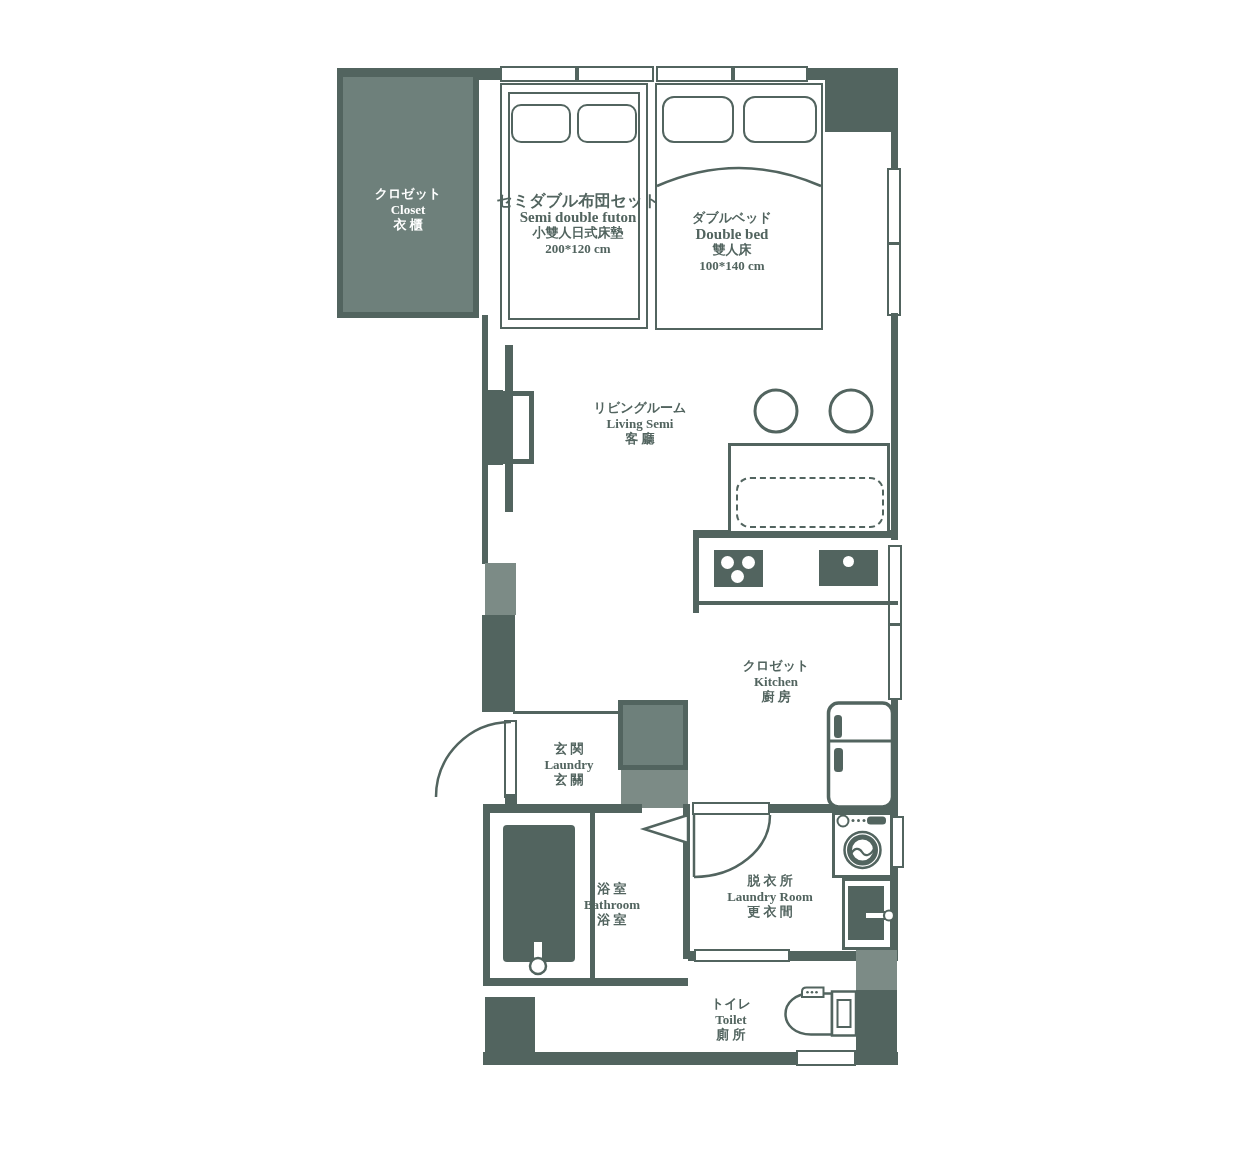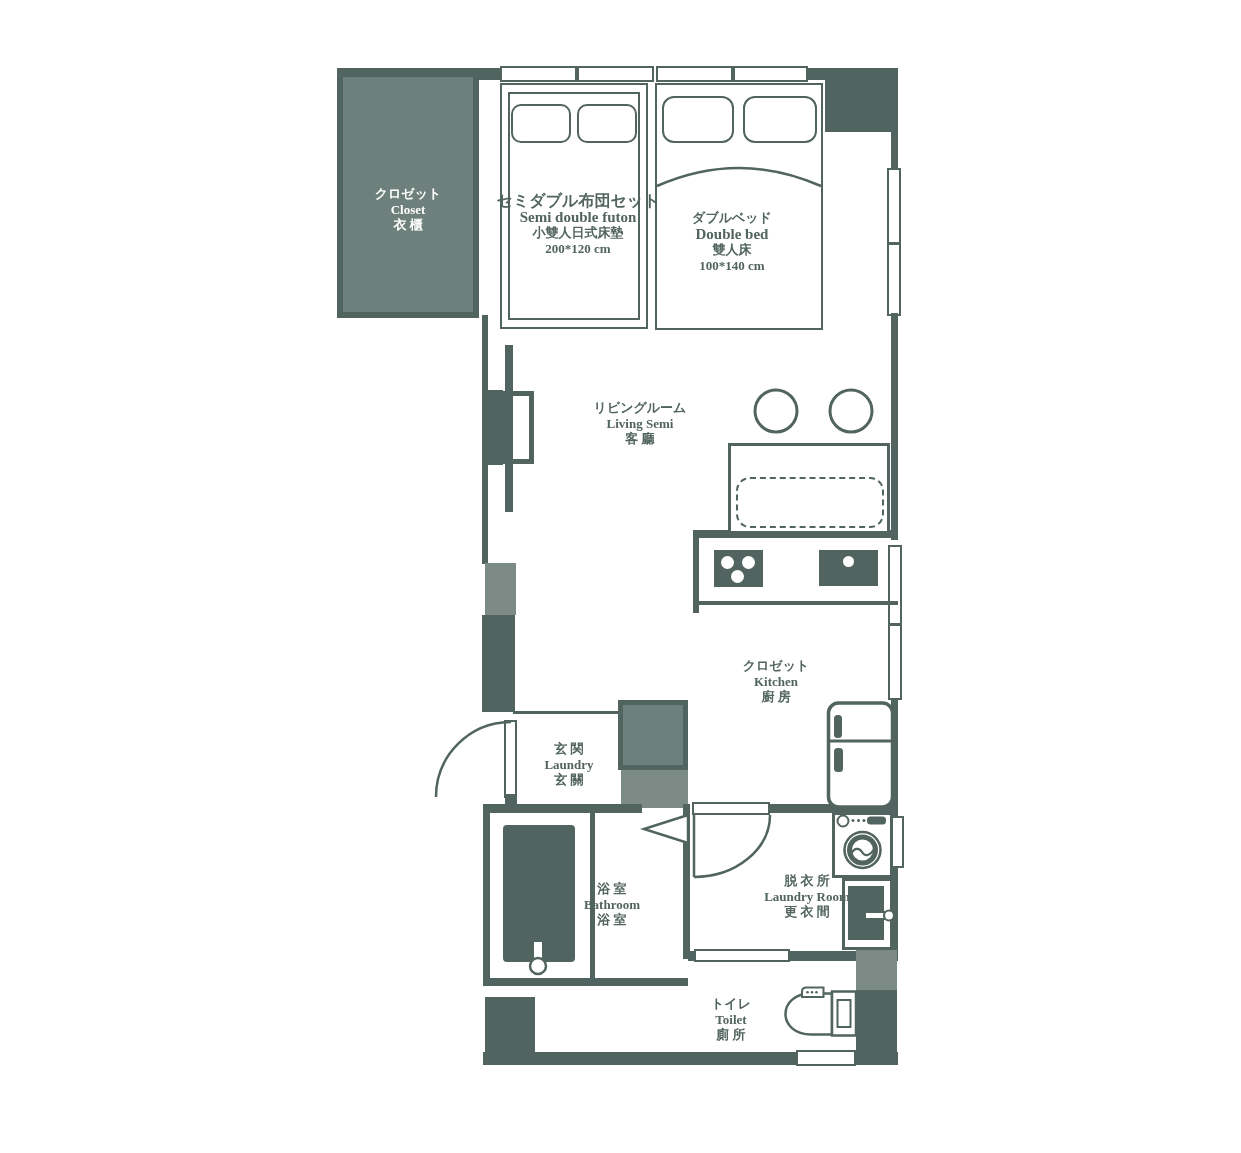--- a/index.html
+++ b/index.html
@@ -187,21 +187,21 @@
     <div>Laundry</div>
     <div>玄 關</div>
   </div>
 
   <div class="lbl" style="left:612px;top:881px">
     <div>浴 室</div>
     <div>Bathroom</div>
     <div>浴 室</div>
   </div>
 
-  <div class="lbl" style="left:807px;top:873px">
+  <div class="lbl" style="left:770px;top:873px">
     <div>脱 衣 所</div>
     <div>Laundry Room</div>
     <div>更 衣 間</div>
   </div>
 
   <div class="lbl" style="left:731px;top:996px">
     <div>トイレ</div>
     <div>Toilet</div>
     <div>廁 所</div>
   </div>

